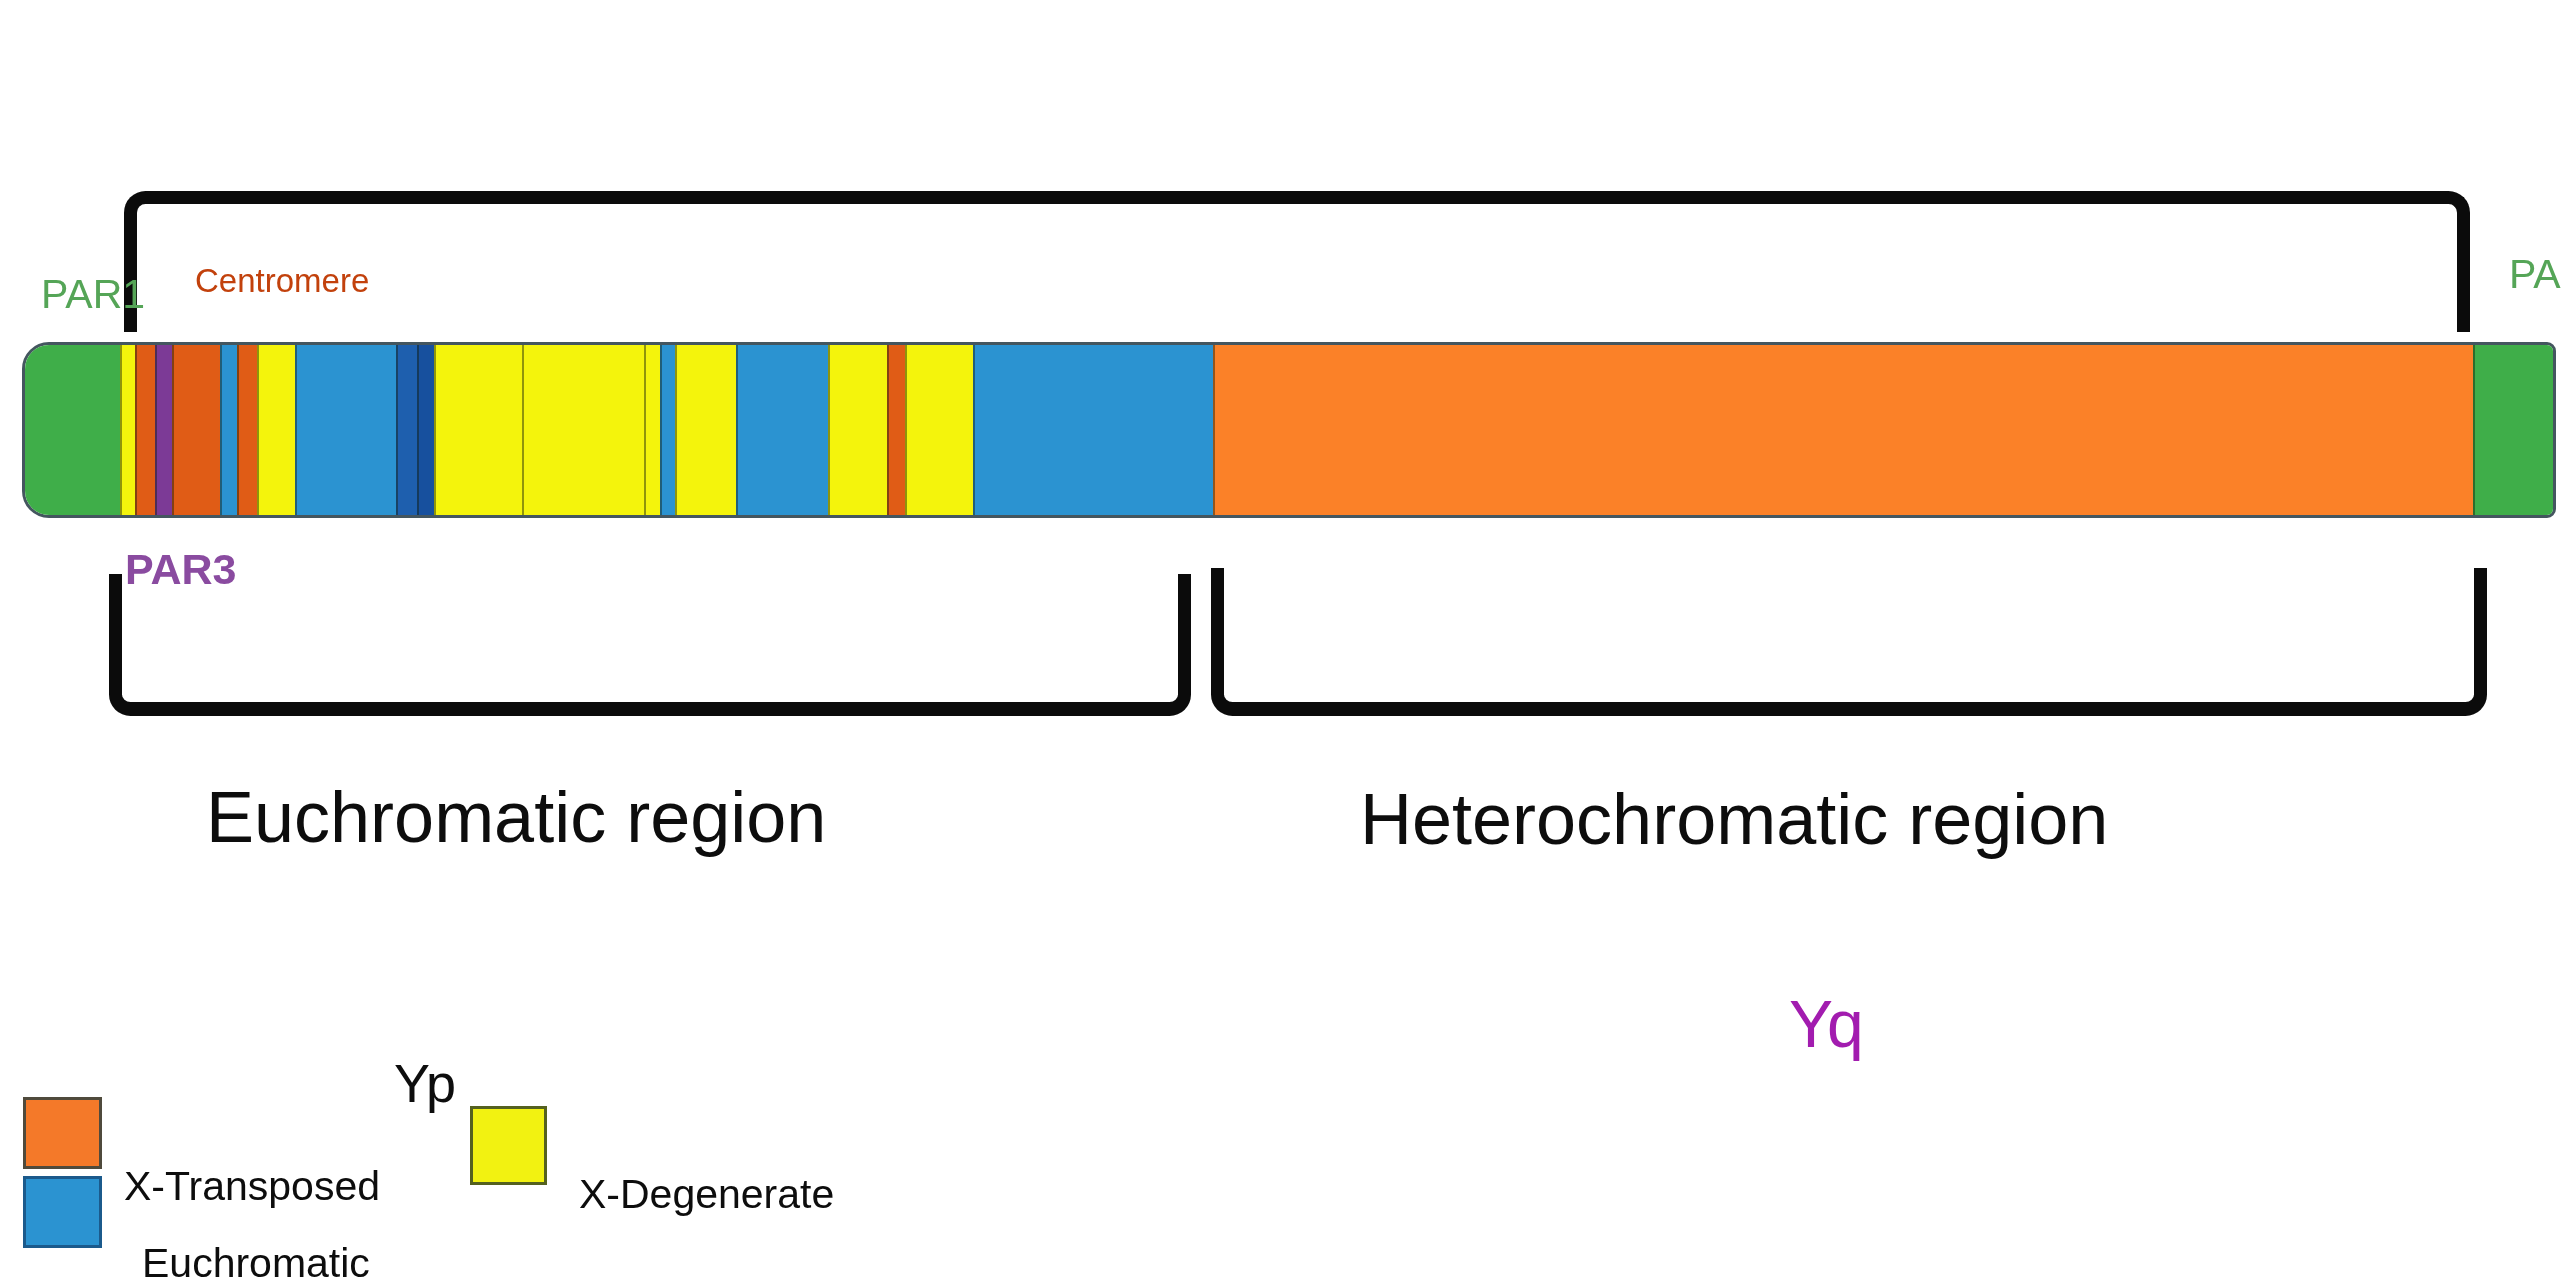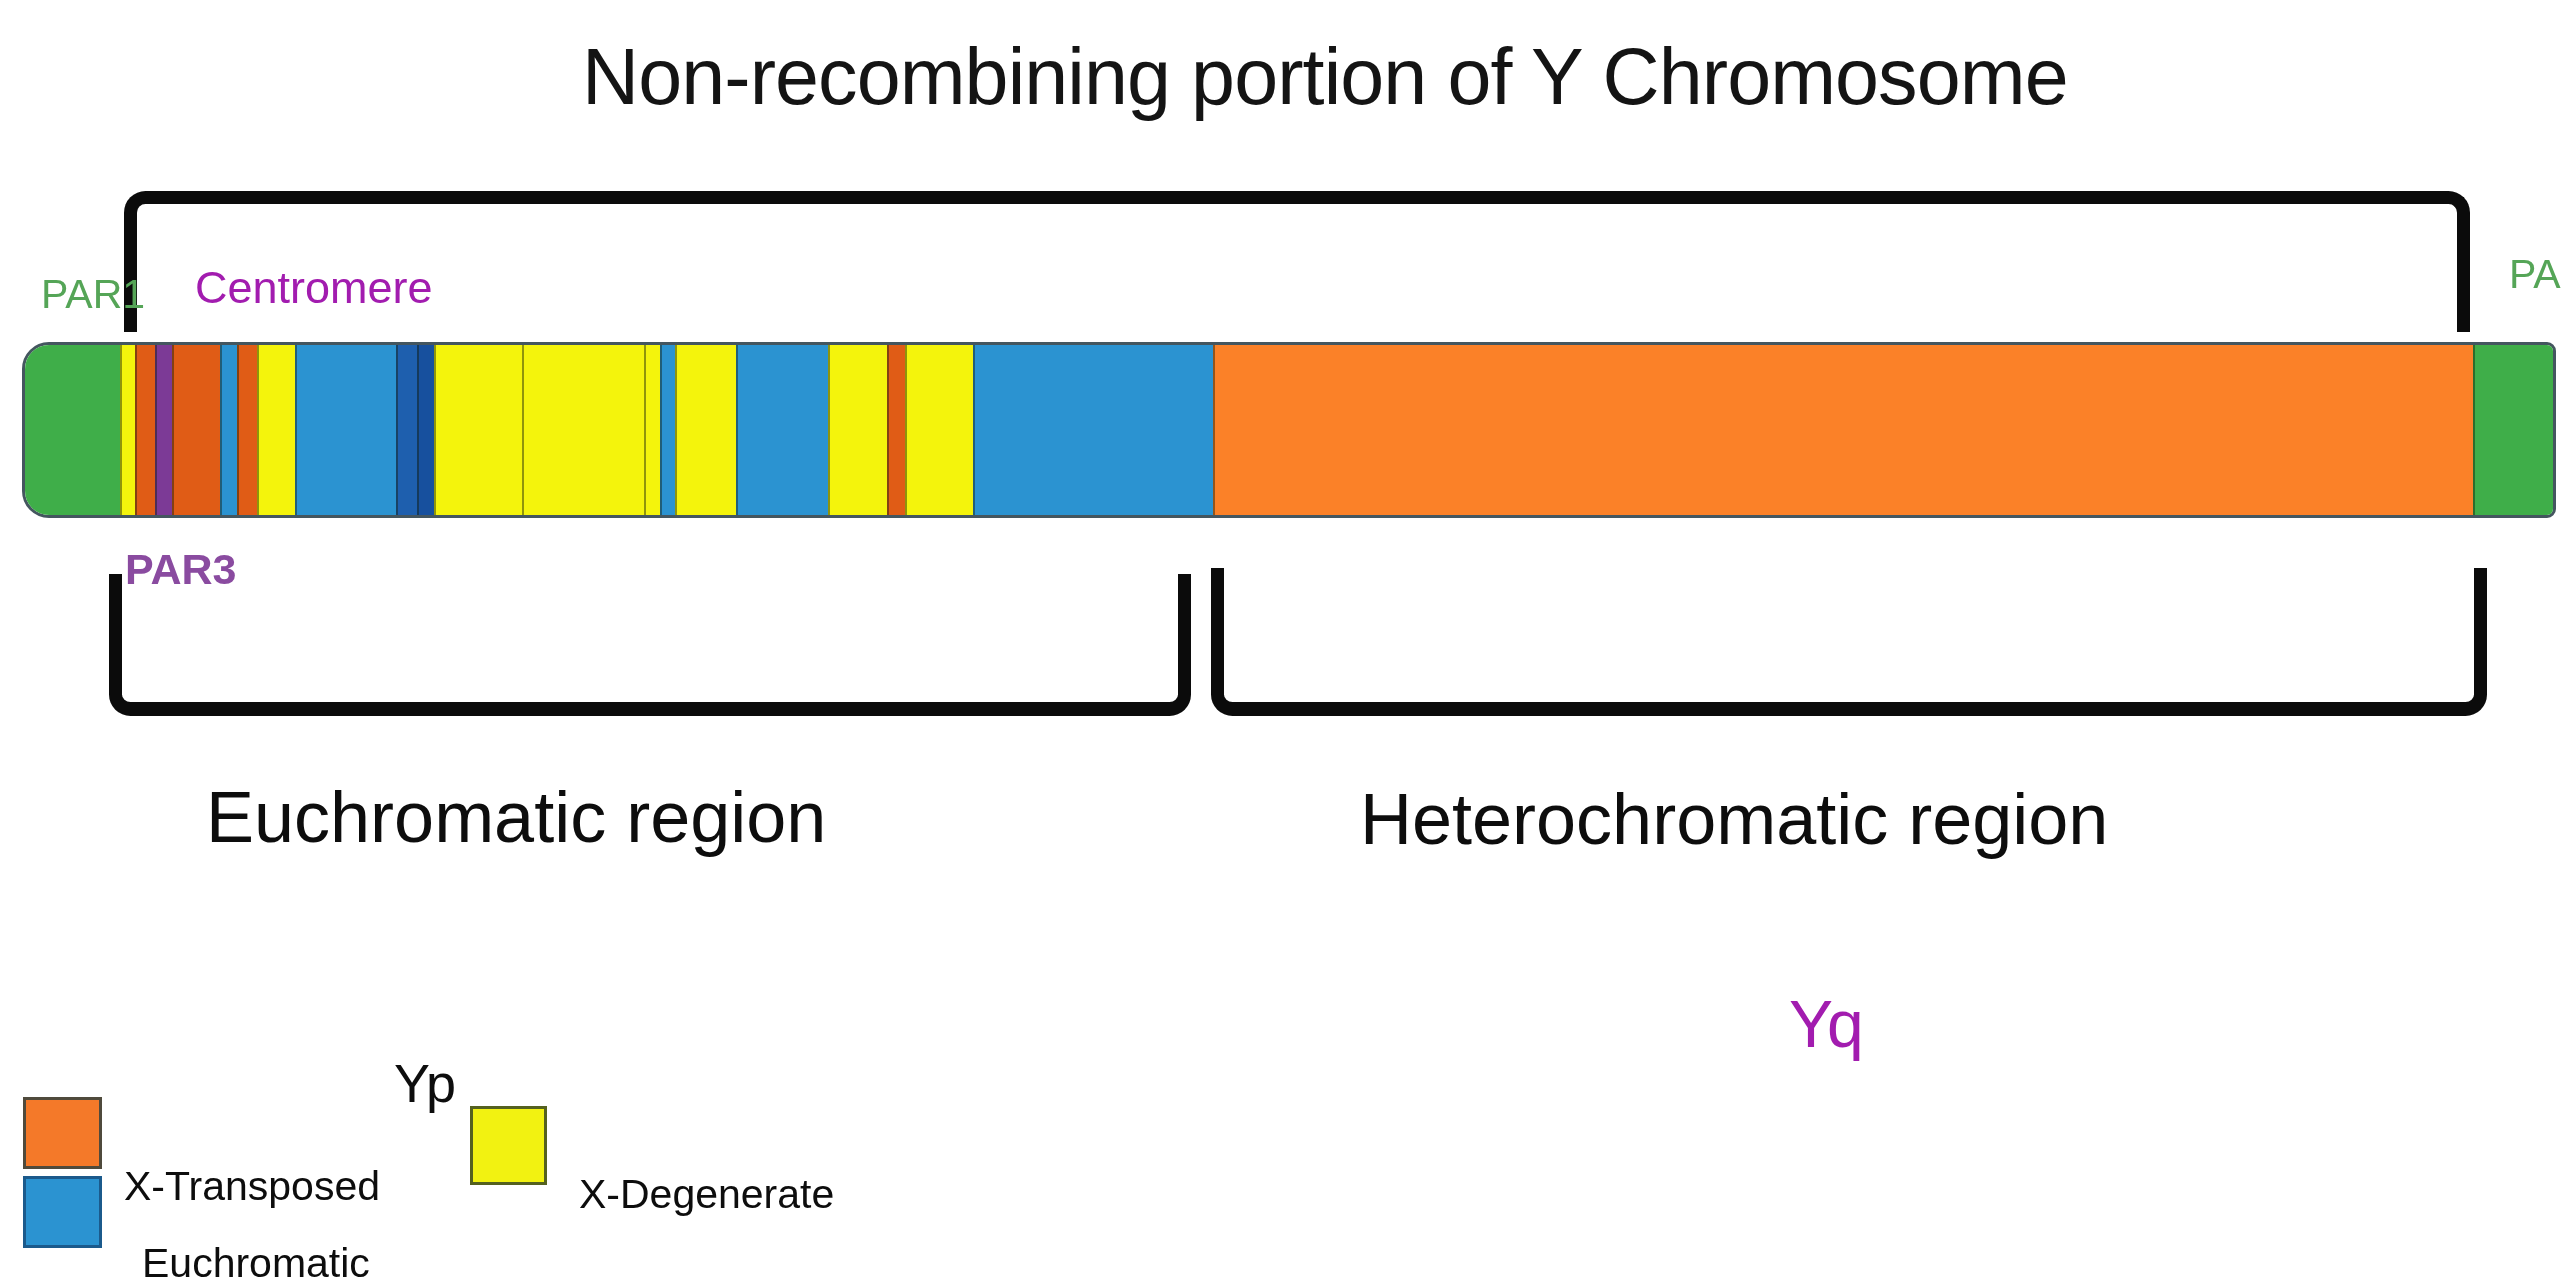--- a/index.html
+++ b/index.html
@@ -28,21 +28,21 @@
   .chromosome{
     left:22.4px;top:342px;width:2534px;height:176px;
     border:3.6px solid #44565f;border-radius:27px 9px 9px 27px;
     box-sizing:border-box;display:flex;overflow:hidden;background:#fff;
   }
   .segment{height:100%;flex-shrink:0;box-sizing:border-box;}
   .segment + .segment{border-left:2.7px solid rgba(20,30,10,0.45);}
   
   .lbl{white-space:nowrap;}
   .lbl-par1{left:25px;top:271px;font-size:41px;}
-  .lbl-centromere{left:195px;top:262px;font-size:45px;color:#a21caf;}
+  .lbl-centromere{left:195px;top:262px;font-size:33px;color:#c2410c;}
   .lbl-pa{left:2509px;top:251px;font-size:41px;}
   .lbl-par3{left:125px;top:545px;font-size:43px;font-weight:bold;}
   .lbl-eu{left:206px;top:776px;font-size:72px;color:#0d0d0d;}
   .lbl-het{left:1360px;top:778px;font-size:72px;color:#0d0d0d;}
   .lbl-yp{left:394px;top:1004px;font-size:54px;color:#0d0d0d;margin-top:48px;}
   .lbl-yq{left:1789px;top:986px;font-size:66px;color:#a21caf;}
   
   .swatch{box-sizing:border-box;border:3.6px solid #444;}
   .sw-xtrans{left:23px;top:1097px;width:79px;height:72px;}
   .sw-amp{left:23px;top:1176px;width:79px;height:72px;}
@@ -50,21 +50,20 @@
   .lg-text{font-size:41px;color:#0d0d0d;white-space:nowrap;margin-top:47px;}
   .lg-xtrans{left:124px;top:1116px;}
   .lg-amp{left:142px;top:1193px;}
   .lg-xdeg{left:579px;top:1124px;}
 </style>
 </head>
 <body>
 
 <div class="canvas">
 
-  <div class="abs title lbl">Non-recombining portion of Y Chromosome</div>
 
   <div class="abs bracket-top"></div>
 
   <div class="abs lbl lbl-par1" style="color: rgb(85, 165, 87); margin-left: 16px;">PAR1</div>
   <div class="abs lbl lbl-centromere">Centromere</div>
   <div class="abs lbl lbl-pa" style="color: rgb(85, 165, 87);">PA</div>
 
   <div class="abs chromosome">
       <div class="segment" style="width: 3.75%; background: rgb(63, 174, 73);"></div>
       <div class="segment" style="width: 0.57%; background: rgb(244, 244, 12);"></div>

